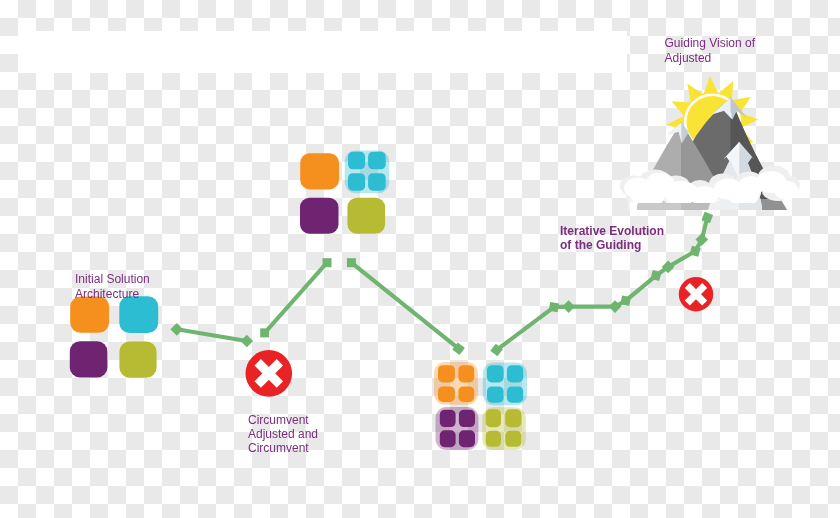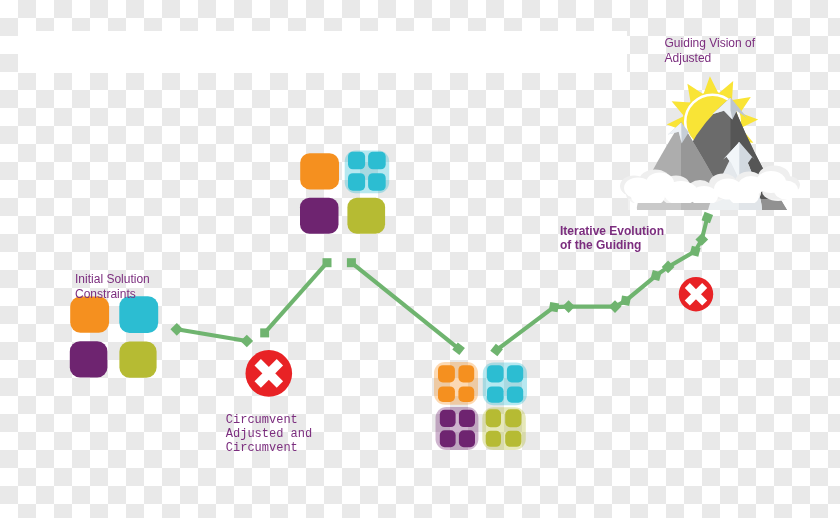--- a/index.html
+++ b/index.html
@@ -10,21 +10,21 @@
       linear-gradient(45deg,#e9e9e9 25%,transparent 25%,transparent 75%,#e9e9e9 75%),
       linear-gradient(45deg,#e9e9e9 25%,transparent 25%,transparent 75%,#e9e9e9 75%);
     background-size:36px 36px;
     background-position:0 0,18px 18px;}
   svg#art{position:absolute;left:0;top:0;width:840px;height:518px;}
   #whiteband{position:absolute;left:18px;top:30.5px;width:609px;height:42px;background:#fff;}
   .lbl{position:absolute;color:#7B2D7E;font-size:12px;line-height:14.2px;
        text-align:left;white-space:nowrap;}
   #lbl-initial{left:112.4px;top:256.4px;transform:translateX(-50%);margin-top:16px;}
   #lbl-granular{left:343px;top:111px;transform:translateX(-50%);}
-  #lbl-circumvent{left:269px;top:412.5px;transform:translateX(-50%);font-family:Liberation Mono, monospace;}
+  #lbl-circumvent{left:283px;top:412.5px;transform:translateX(-50%);}
   #lbl-iterative{left:612px;top:223.5px;transform:translateX(-50%);font-weight:bold;}
   #lbl-guiding{left:709.8px;top:36.4px;transform:translateX(-50%);}
 </style>
 </head>
 <body>
 
 <div id="stage">
 
 <div id="whiteband"></div>
 
@@ -177,21 +177,21 @@
         <ellipse cx="786" cy="190" rx="12" ry="9.5"></ellipse>
       </g>
     </g>
     <rect x="628" y="199" width="164" height="11" fill="#FFFFFF" opacity="0.35"></rect>
   </g>
 
 </svg>
 
 <div class="lbl" id="lbl-initial">
   <div>Initial Solution</div>
-  <div>Constraints</div>
+  <div>Architecture</div>
 </div>
 <div class="lbl" id="lbl-circumvent">
   <div>Circumvent</div>
   <div>Adjusted and</div>
   <div>Circumvent</div>
 </div>
 <div class="lbl" id="lbl-iterative">
   <div>Iterative Evolution</div>
   <div>of the Guiding</div>
 </div>

